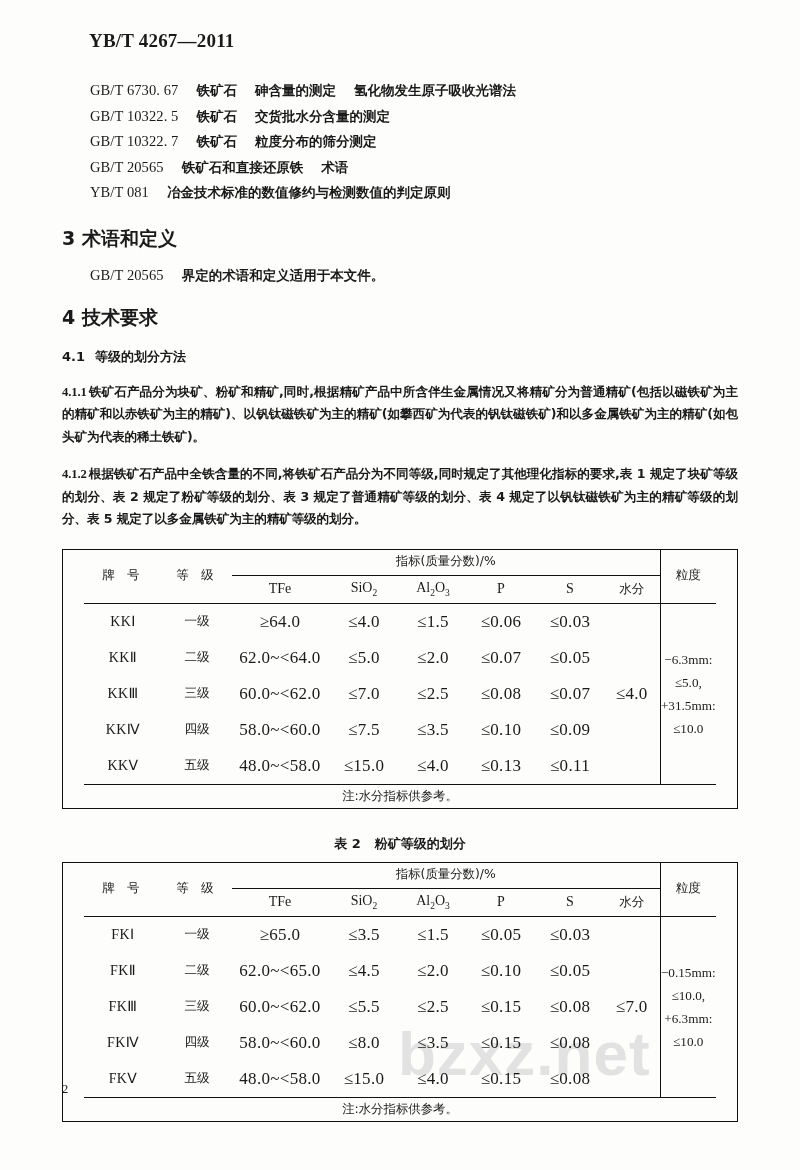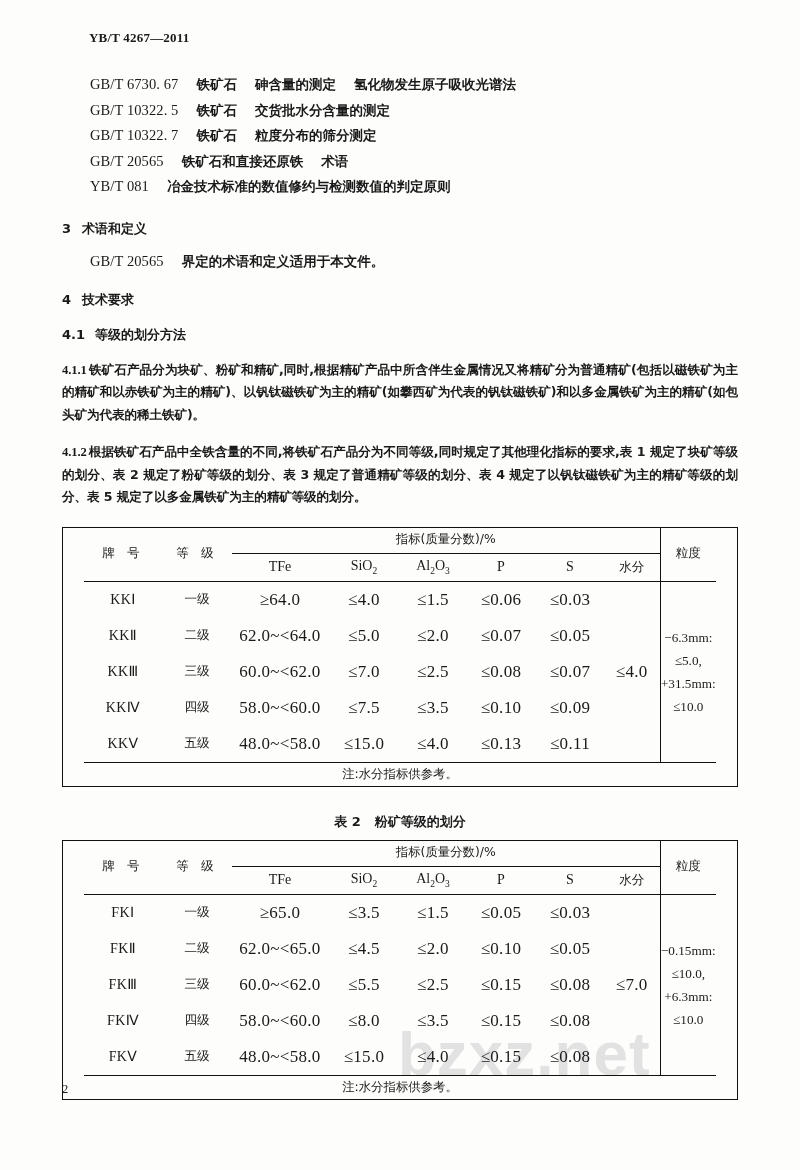--- a/index.html
+++ b/index.html
@@ -41,21 +41,21 @@
     color: #e2e2e2;
     user-select: none;
     white-space: nowrap;
     z-index: 0;
   }
 
   
   .running-head {
     font-family: "Liberation Serif", serif;
     font-weight: bold;
-    font-size: 13px;
+    font-size: 19px;
     letter-spacing: 0.2px;
     margin: 0 0 26px 27px;
   }
 
   
   .ref-list {
     margin: 0 0 0 28px;
   }
   .ref-line {
     font-size: 14.5px;
@@ -70,21 +70,21 @@
     font-family: "DejaVu Sans", "Liberation Sans", sans-serif;
     font-weight: bold;
     font-size: 13.5px;
   }
   .gap-m { display: inline-block; width: 18px; }
 
   
   .h1 {
     font-family: "DejaVu Sans", "Liberation Sans", sans-serif;
     font-weight: bold;
-    font-size: 13px;
+    font-size: 19px;
     margin: 20px 0 0 0;
   }
   .h1 .num { display: inline-block; min-width: 20px; }
   .h2 {
     font-family: "DejaVu Sans", "Liberation Sans", sans-serif;
     font-weight: bold;
     font-size: 13px;
     margin: 17px 0 0 0;
   }
   .h2 .num { display: inline-block; min-width: 33px; }

